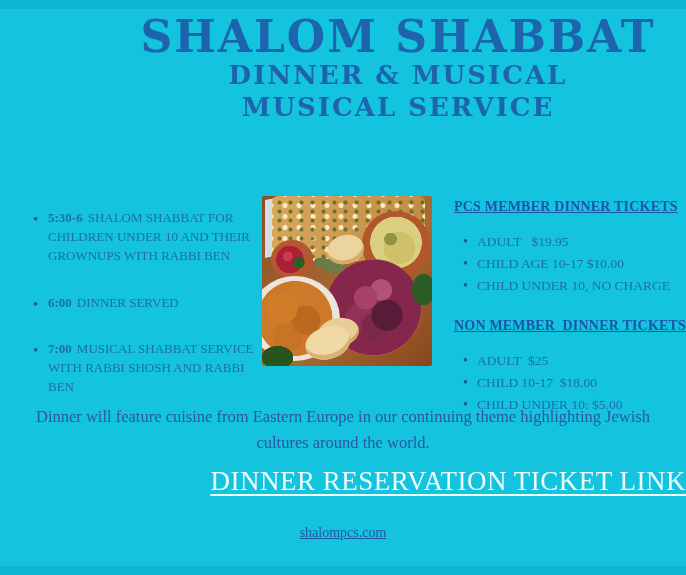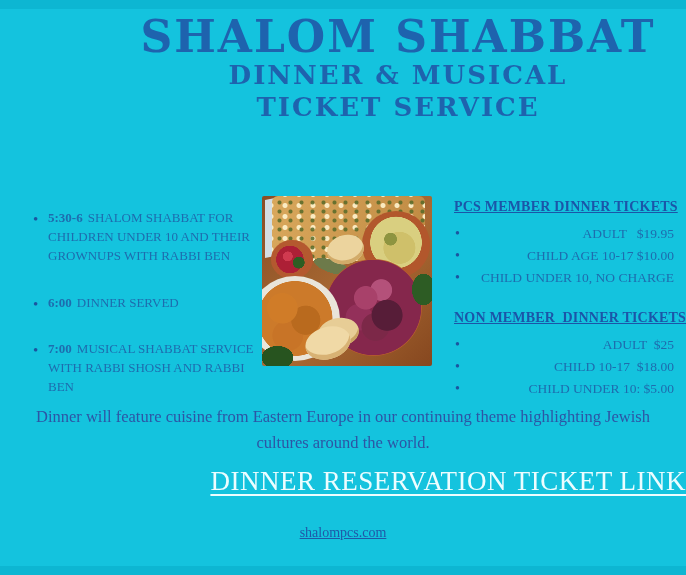--- a/index.html
+++ b/index.html
@@ -94,21 +94,21 @@
   .herb2{right:-3%;top:44%;width:16%;height:22%;border-radius:50%;
       background:radial-gradient(ellipse,#2d5c24 0 60%,transparent 61%);}
   .herb3{left:28%;top:37%;width:26%;height:9%;border-radius:50%;
       background:radial-gradient(ellipse,#6d7a4a 0 60%,transparent 61%);transform:rotate(18deg);}
 
   
   .tickets{position:absolute;left:446px;top:199px;width:236px;
            color:#1e6cae;font-size:13.5px;}
   .tickets h3{margin:0 0 4px 8px;font-size:14px;font-weight:700;letter-spacing:.2px;
            color:#1b55a8;text-decoration:underline;white-space:pre;}
-  .tickets ul{margin:8px;padding:0 0 0 15px;list-style:none;text-align:right;}
+  .tickets ul{margin:16px;padding:0 0 0 15px;list-style:none;}
   .tickets li{position:relative;line-height:22px;white-space:pre;}
   .tickets li::before{content:"•";position:absolute;left:-14px;top:0;
            font-size:14px;color:#1b55a0;}
   .tickets .sec2{margin-top:21px;}
 
   
   .description{position:absolute;left:13px;right:13px;top:404px;text-align:center;
            font-size:16.5px;line-height:1.55;color:#2d55a5;}
   .reservation{position:absolute;left:0;right:0;top:466px;text-align:right;}
   .reservation a{font-size:27px;letter-spacing:.5px;color:#ecfdff;
@@ -120,21 +120,21 @@
 <body>
 
 <div class="canvas">
   <div class="strip top"></div>
   <div class="strip bottom"></div>
 
 
   <div class="header">
     <div class="title">SHALOM SHABBAT</div>
     <div class="subtitle">DINNER &amp; MUSICAL</div>
-    <div class="subtitle">TICKET SERVICE</div>
+    <div class="subtitle">MUSICAL SERVICE</div>
   </div>
 
   <div class="schedule">
     <ul>
       <li>
         <span class="time">5:30-6</span><span>SHALOM SHABBAT FOR CHILDREN UNDER 10 AND THEIR GROWNUPS WITH RABBI BEN</span>
       </li>
       <li>
         <span class="time">6:00</span><span>DINNER SERVED</span>
       </li>

